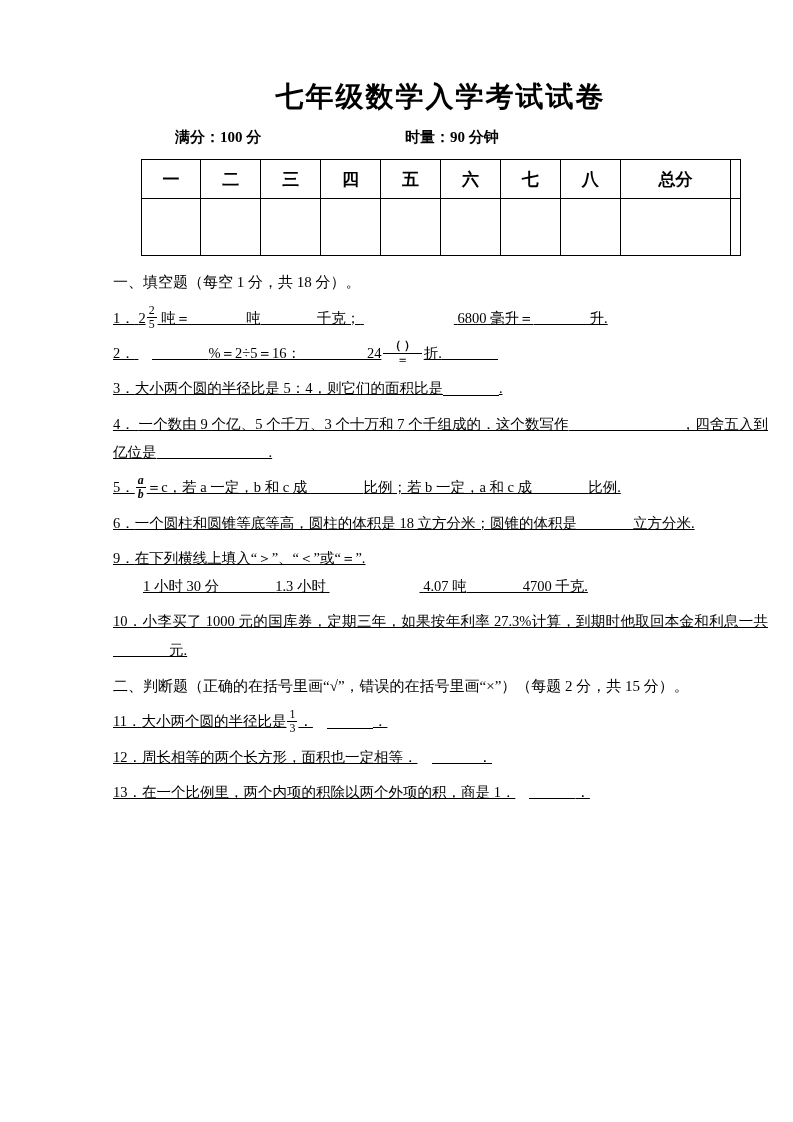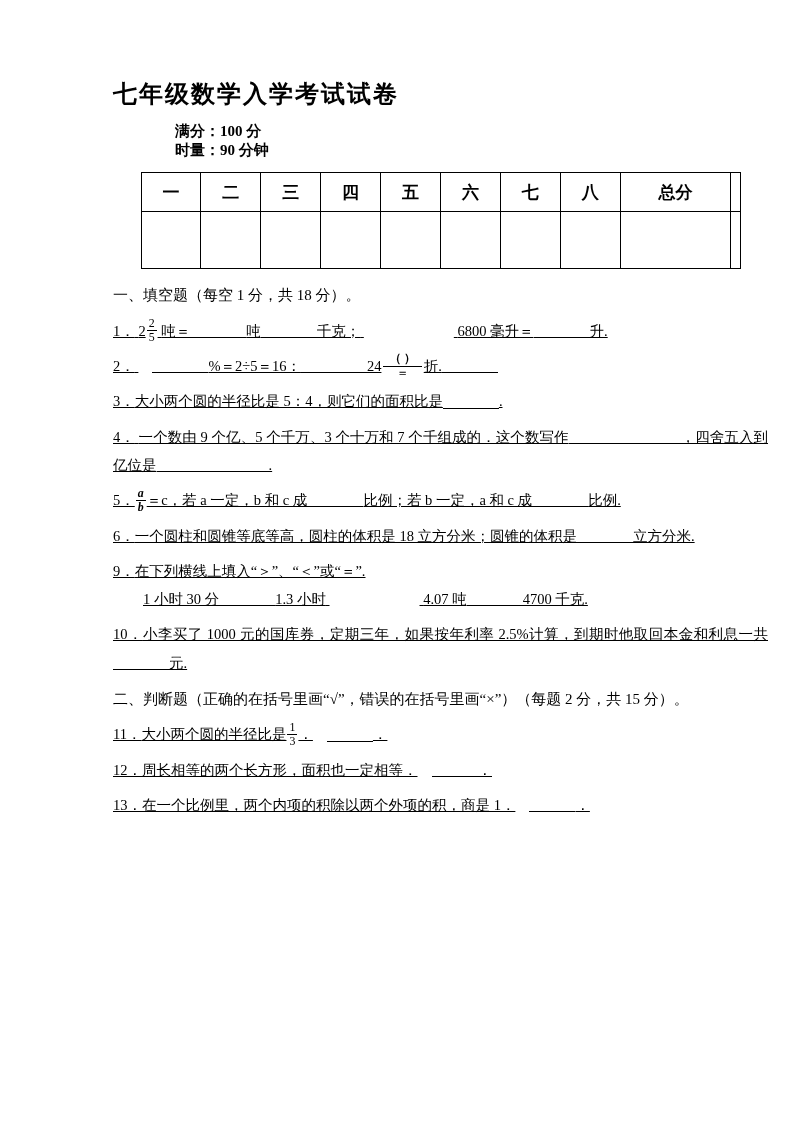--- a/index.html
+++ b/index.html
@@ -22,33 +22,33 @@
     height: 1122px;
     padding: 0;
   }
   .content {
     position: absolute;
     left: 113px;
     top: 78px;
     width: 655px;
   }
   .doc-title {
+    text-align: center;
     font-family: Liberation Serif, serif;
     font-weight: bold;
-    font-size: 24px;
+    font-size: 28px;
     letter-spacing: 2px;
     margin: 0 0 12px 0;
   }
   .meta-row {
     display: flex;
     font-weight: bold;
     font-size: 15px;
     margin: 0 0 12px 0;
     padding-left: 62px;
-    flex-direction: column;
   }
   .meta-row .m1 { width: 230px; }
   .meta-row .m2 { }
   .score-table {
     border-collapse: collapse;
     margin: 0 auto 14px auto;
     width: 600px;
   }
   .score-table td {
     border: 1px solid #000;
@@ -191,21 +191,21 @@
 
 
     <div class="q">
       <span class="num">9．</span><span>在下列横线上填入“＞”、“＜”或“＝”.</span><br>
       <span class="indent"></span><span>1 小时 30 分</span><span class="blankline"></span><span>1.3 小时</span>
       <span class="gap-lg"></span>
       <span>4.07 吨</span><span class="blankline"></span><span>4700 千克.</span>
     </div>
 
     <div class="q">
-      <span class="num">10．</span><span>小李买了 1000 元的国库券，定期三年，如果按年利率 2.5%计算，到期时他取回本金和利息一共</span><span class="blankline"></span><span>元.</span>
+      <span class="num">10．</span><span>小李买了 1000 元的国库券，定期三年，如果按年利率 27.3%计算，到期时他取回本金和利息一共</span><span class="blankline"></span><span>元.</span>
     </div>
 
     <div class="sec-head">二、判断题（正确的在括号里画“√”，错误的在括号里画“×”）（每题 2 分，共 15 分）。</div>
 
     <div class="q">
       <span class="num">11．</span><span>大小两个圆的半径比是</span><span class="frac"><span class="n">1</span><span class="d">3</span></span><span>．</span><span class="gap-sm"></span><span class="blankline w2"></span><span>．</span>
     </div>
 
     <div class="q">
       <span class="num">12．</span><span>周长相等的两个长方形，面积也一定相等．</span><span class="gap-sm"></span><span class="blankline w2"></span><span>．</span>

